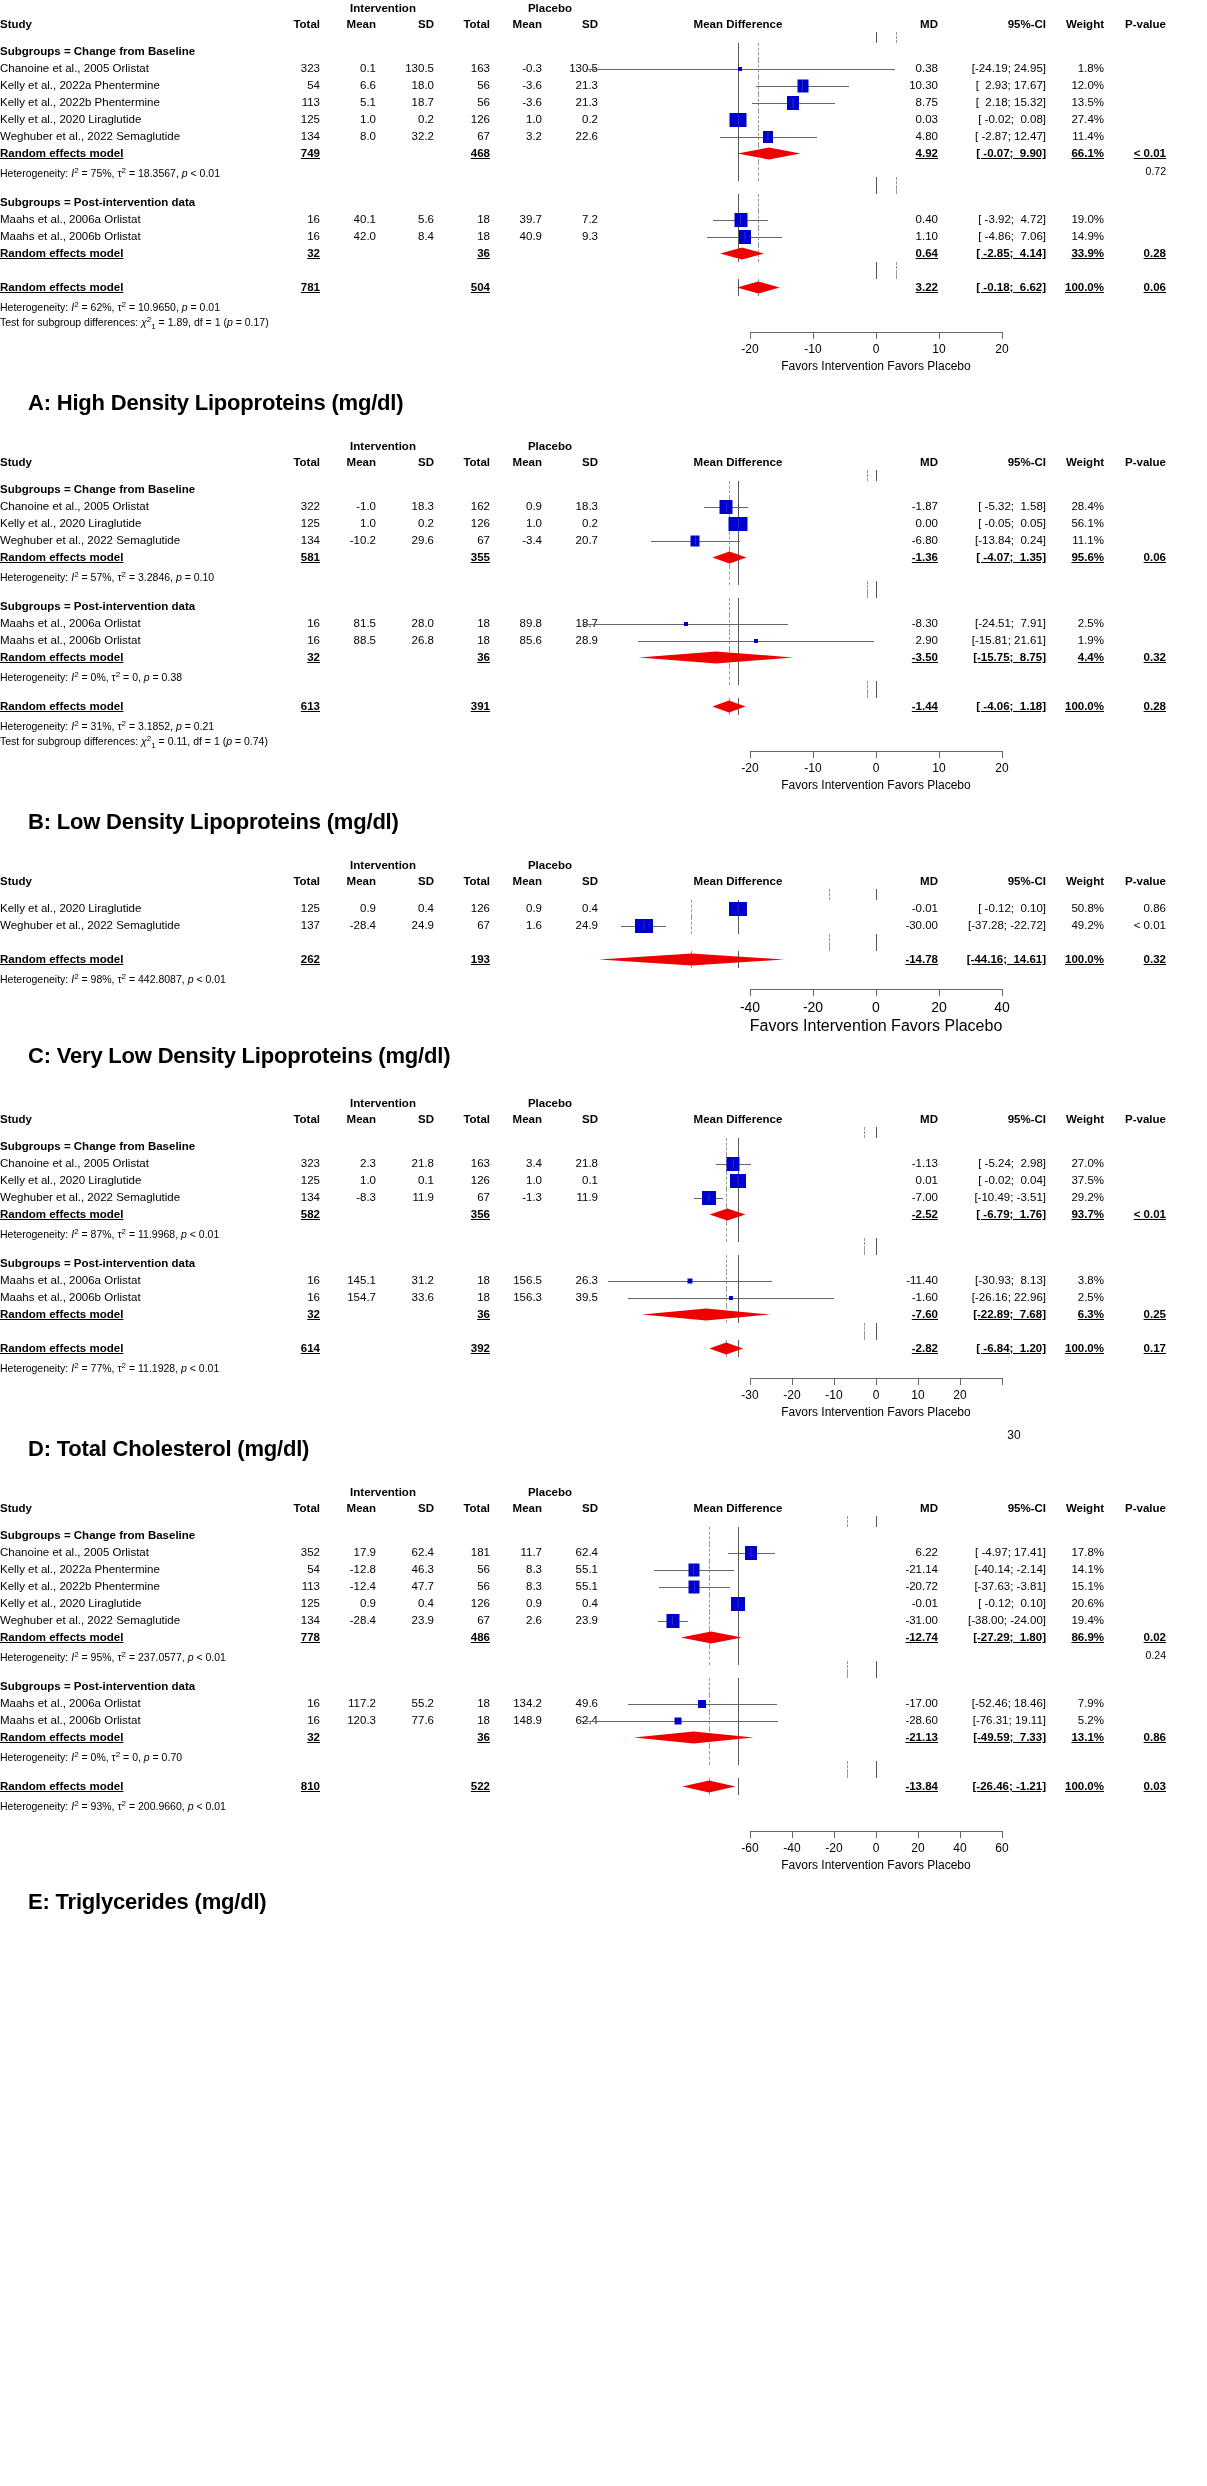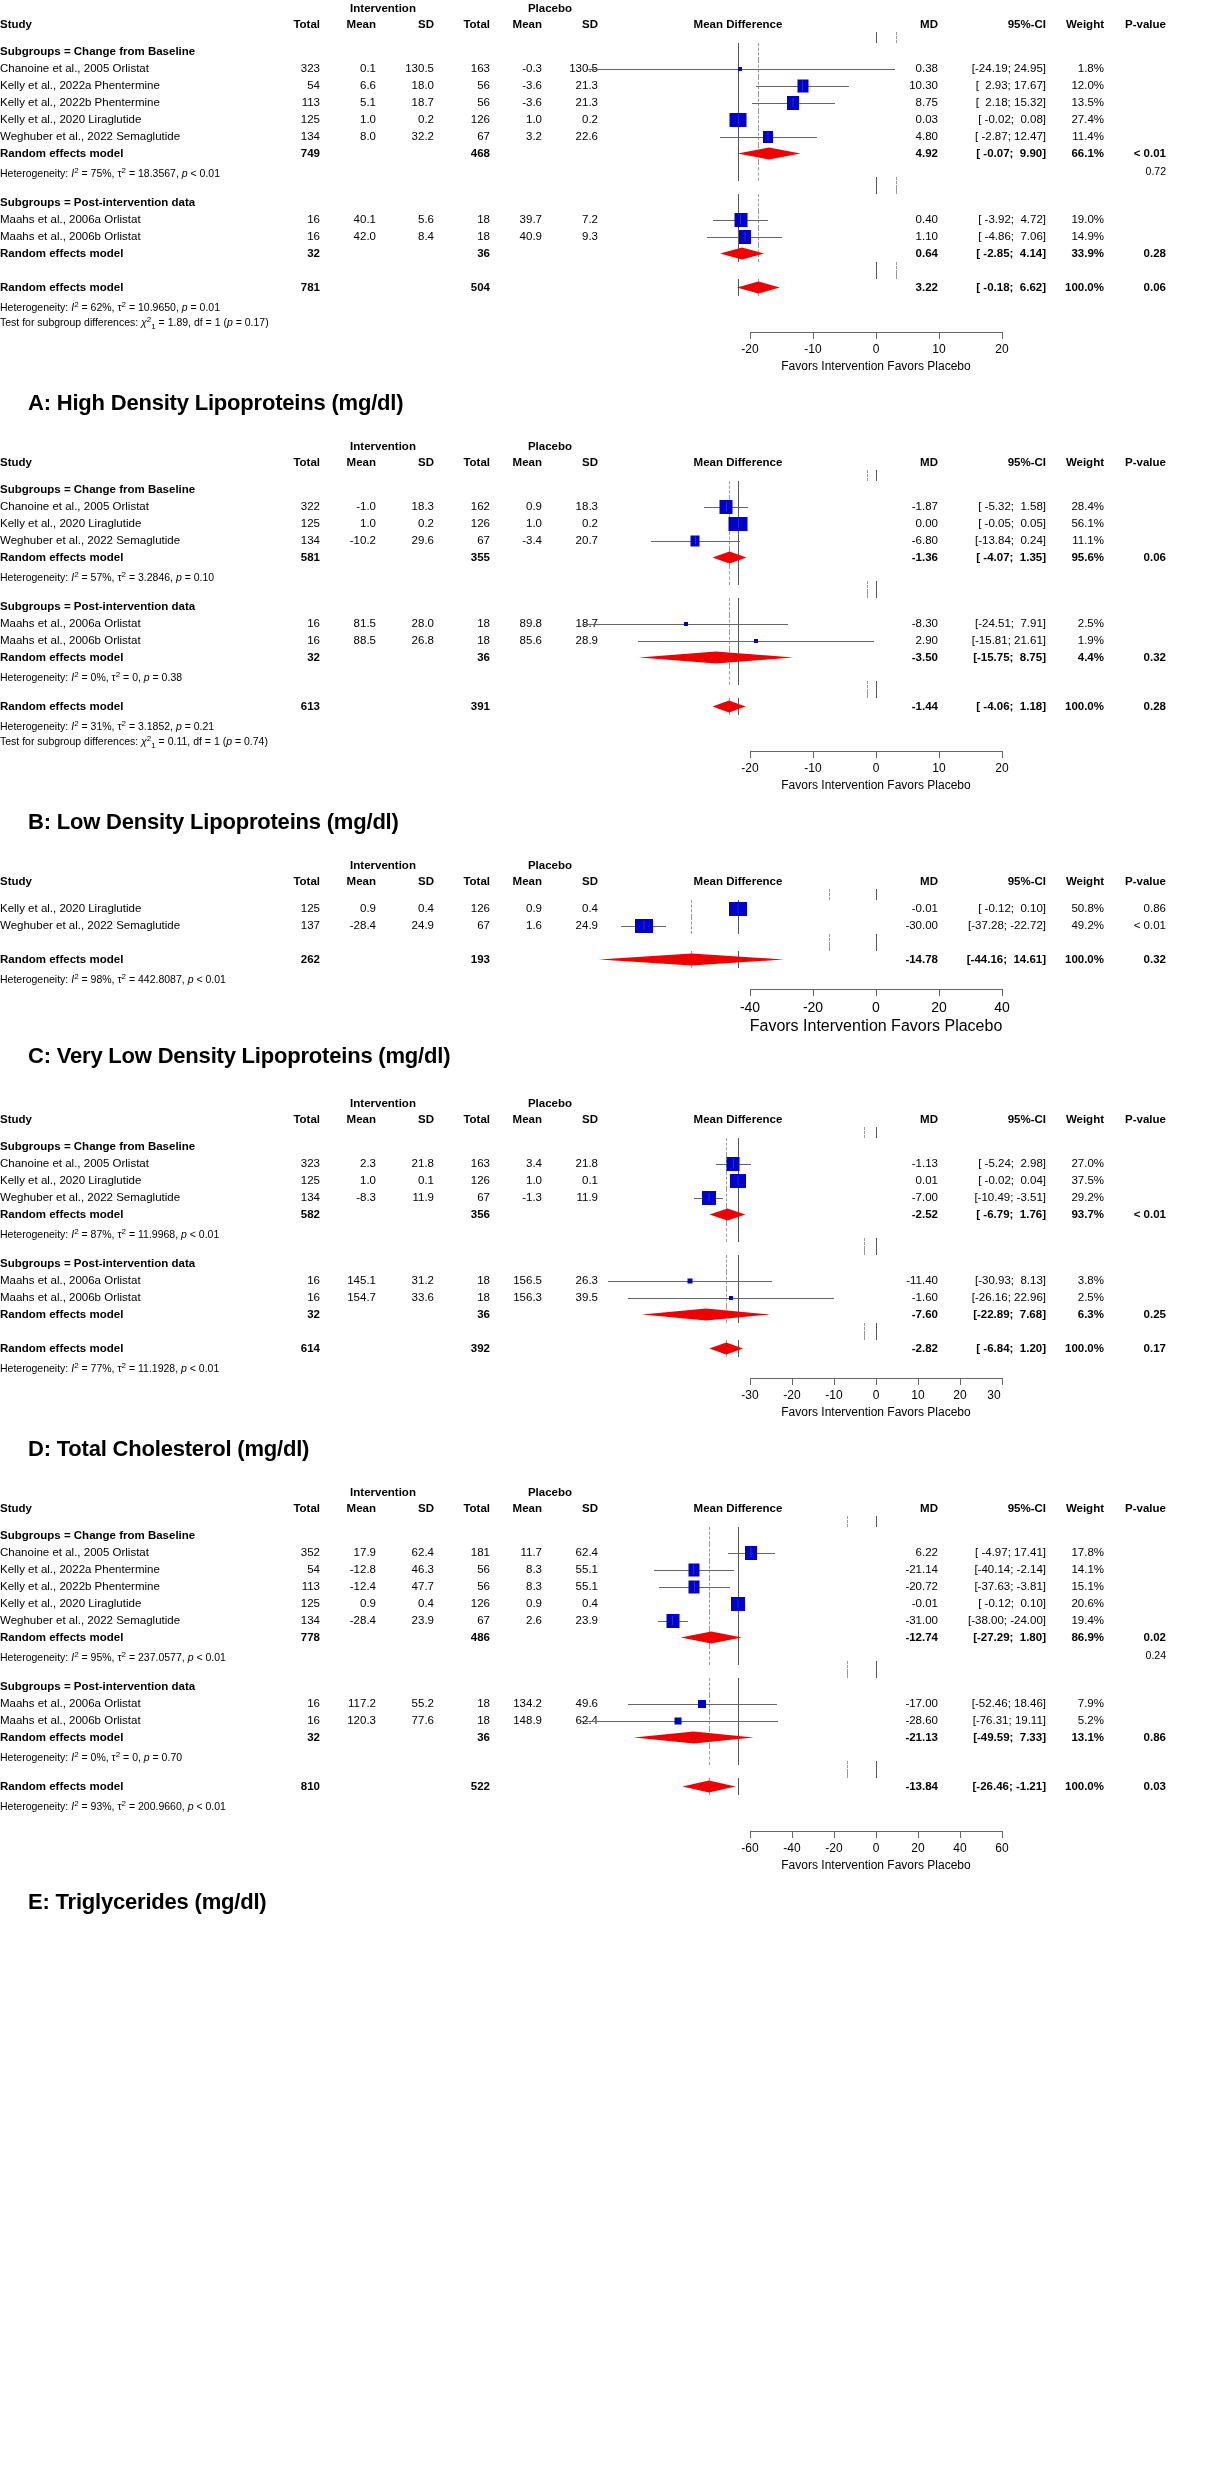--- a/index.html
+++ b/index.html
@@ -35,21 +35,21 @@
     height:17px;
     font-size:11.5px;
     line-height:17px;
     white-space:nowrap;
   }
   .row.hdr{height:16px;font-weight:bold;}
   .c{overflow:visible;}
   .r{text-align:right;padding-right:6px;}
   .l{text-align:left;}
   .ctr{text-align:center;}
-  .b{font-weight:bold;}
+  .b{font-weight:bold;text-decoration:underline;}
   .spacer{height:11px;}
   .spacer-sm{height:6px;}
 
   
   .grouphdr{
     display:grid;
     grid-template-columns:268px 58px 56px 58px 56px 52px 56px 268px 72px 108px 58px 62px;
     font-size:11.5px;font-weight:bold;height:16px;line-height:16px;
   }
   .grouphdr .iv{grid-column:3 / span 2;text-align:center;}
@@ -1137,21 +1137,21 @@
             <div class="tlab" style="left:50px;">-20</div>
             <div class="tick" style="left:92px;"></div>
             <div class="tlab" style="left:92px;">-10</div>
             <div class="tick" style="left:134px;"></div>
             <div class="tlab" style="left:134px;">0</div>
             <div class="tick" style="left:176px;"></div>
             <div class="tlab" style="left:176px;">10</div>
             <div class="tick" style="left:218px;"></div>
             <div class="tlab" style="left:218px;">20</div>
             <div class="tick" style="left:260px;"></div>
-            <div class="tlab" style="left:252px;">30</div>
+            <div class="tlab" style="left:272px;margin-top:40px;">30</div>
             <div class="flab">Favors Intervention Favors Placebo</div>
           </div>
         </div>
       </div>
       <div class="caption" style="padding-top:14px;padding-bottom:22px;">D: Total Cholesterol (mg/dl)</div>
     </div>
     <div class="panel">
       <div class="fp">
         <div class="grouphdr">
           <div></div>

